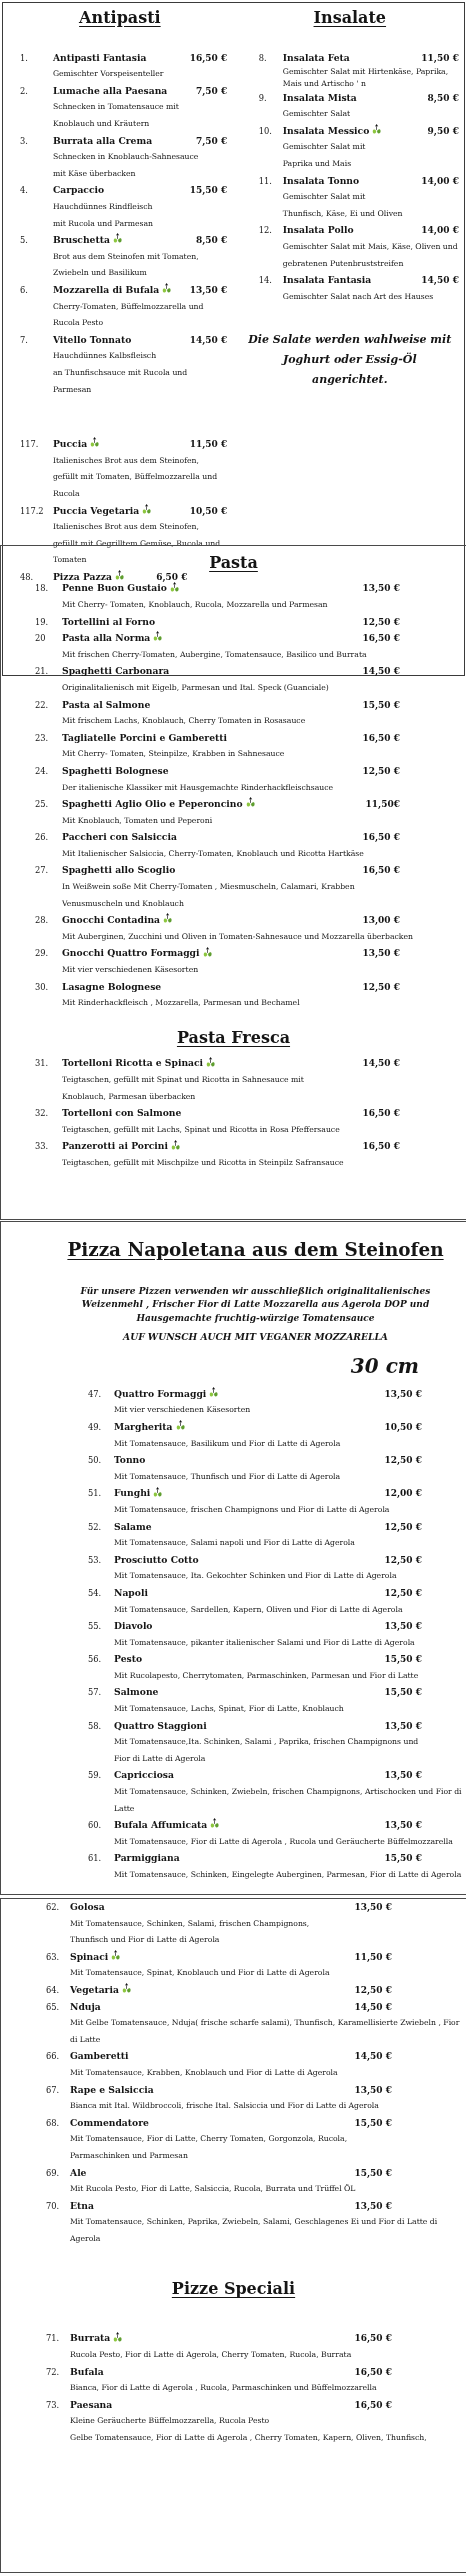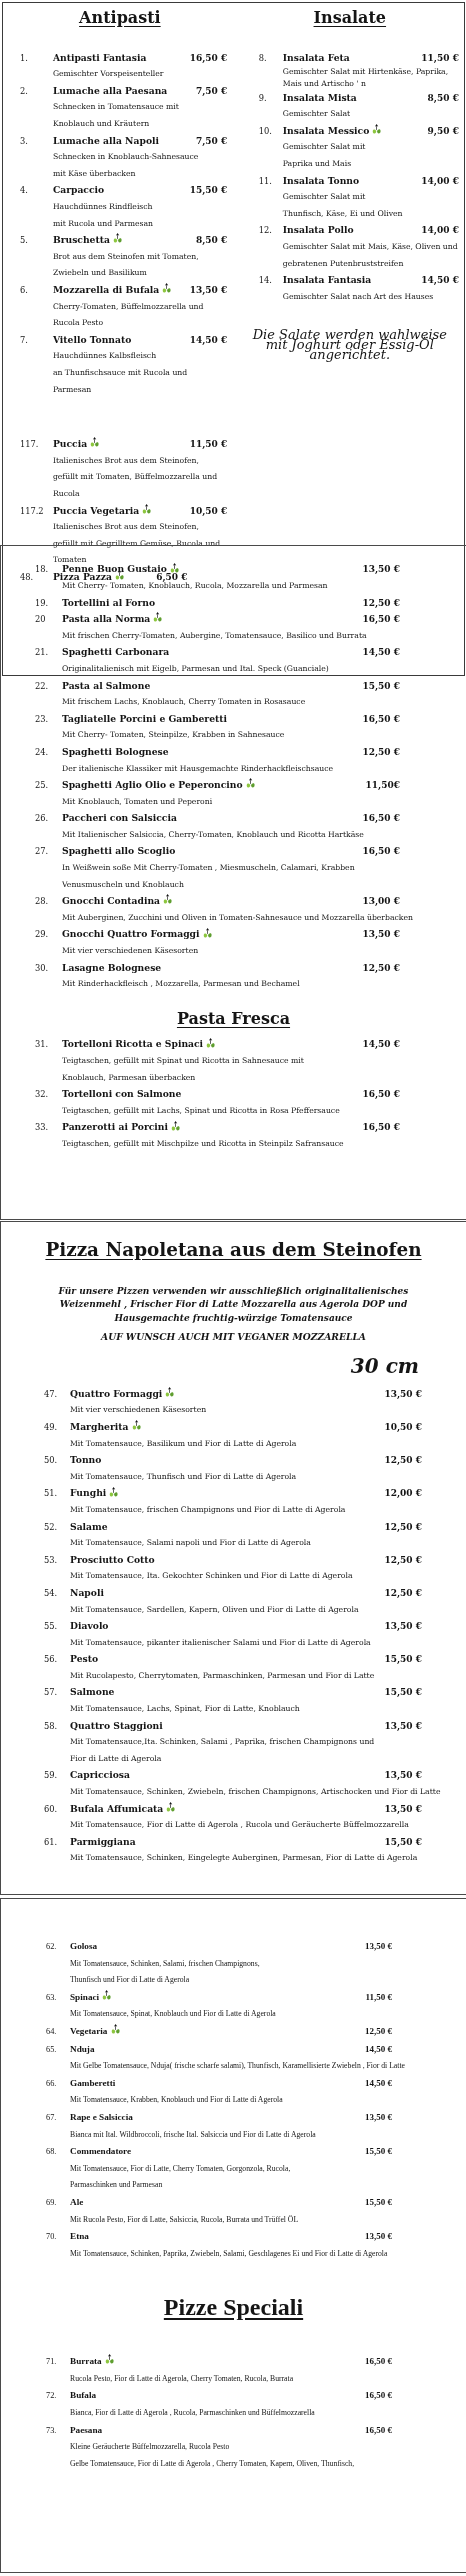--- a/index.html
+++ b/index.html
@@ -3,21 +3,21 @@
 <meta charset="utf-8">
 <style>
   html,body{margin:0;padding:0;background:#fff;}
   body{
     width:467px;height:2576px;position:relative;
     font-family:"DejaVu Serif","Liberation Serif",serif;color:#151515;
   }
   .box{position:absolute;box-sizing:border-box;background:transparent;}
   #box1{left:1.8px;top:1.8px;width:463px;height:674px;border:1.2px solid #3a3a3a;}
   #box2{left:0;top:545px;width:467px;height:675px;border:1.8px solid #4a4a4a;}
-  #box3{left:0;top:1221px;width:467px;height:674px;border:1.8px solid #4a4a4a;}
+  #box3{left:0;top:1221px;width:467px;height:674px;border:1.8px solid #4a4a4a;padding-left:44px;}
   #box4{left:0;top:1898px;width:467px;height:675px;border:1.8px solid #4a4a4a;}
 
   h2.sec{font-size:16px;font-weight:bold;text-align:center;margin:0;
     text-decoration:underline;text-underline-offset:2.5px;}
   h1.big{font-size:18.4px;font-weight:bold;text-align:center;margin:0;
     text-decoration:underline;text-underline-offset:3.1px;}
 
   .col{position:absolute;top:4.9px;}
   #colL{left:6.1px;width:222px;}
   #colR{left:233px;width:228px;}
@@ -32,47 +32,47 @@
   .desc.tight{line-height:11.7px;}
   .item.price-left .fill{flex:0 0 32px;}
 
   #colL .num{flex:0 0 44px;padding-left:11px;box-sizing:border-box;}
   #colL .item{padding-right:3.7px;}
   #colL .desc{margin-left:44px;}
   #colR .num{flex:0 0 47px;padding-left:23px;box-sizing:border-box;}
   #colR .item{padding-right:4.9px;}
   #colR .desc{margin-left:47px;}
 
-  .note{margin-top:24.5px;text-align:center;font-style:italic;font-weight:normal;
-    font-size:13px;line-height:10px;padding:0 8.6px;}
+  .note{margin-top:24.5px;text-align:center;font-style:italic;font-weight:bold;
+    font-size:11px;line-height:20px;padding:0 8.6px;}
 
   #box2{padding-top:7.4px;}
   #box2 .items{margin-top:8px;}
   #box2 .num{flex:0 0 61px;padding-left:34px;box-sizing:border-box;}
   #box2 .item{padding-right:66px;}
   #box2 .desc{margin-left:61px;}
   #box2 h2.fresca{margin-top:16px;}
   #box2 .items2{margin-top:8.6px;}
 
   #box3{padding-top:17px;}
   #box3 .intro{margin:24.5px auto 0;width:405px;text-align:center;
     font-style:italic;font-weight:bold;font-size:9px;line-height:13.5px;}
   #box3 .caps{margin:6.1px auto 0;width:405px;text-align:center;
     font-style:italic;font-weight:bold;font-size:9.2px;}
   #box3 .size{margin:12.3px 47px 7.4px 0;text-align:right;
     font-size:20px;font-style:italic;font-weight:bold;}
   #box3 .num{flex:0 0 69px;padding-left:43px;box-sizing:border-box;}
   #box3 .item{padding-right:44px;}
   #box3 .desc{margin-left:69px;}
 
-  #box4{padding-top:39px;font-family:Liberation Serif, serif;}
+  #box4{}
   #box4 .num{flex:0 0 69px;padding-left:45px;box-sizing:border-box;}
   #box4 .item{padding-right:74px;}
   #box4 .desc{margin-left:69px;}
-  #box4 h1.speciali{margin-top:32px;font-size:24px;}
+  #box4 h1.speciali{margin-top:32px;font-size:16px;}
   #box4 .items2{margin-top:32px;}
 
   .leaf{margin-left:3.1px;vertical-align:-2.5px;}
 </style>
 </head>
 <body>
 
 <div class="box" id="box1">
   <div class="col" id="colL">
     <h2 class="sec">Antipasti</h2>
@@ -87,21 +87,21 @@
         <div class="item">
           <span class="num">2.</span>
           <span class="name">Lumache alla Paesana</span>
           <span class="fill"></span>
           <span class="price">7,50 €</span>
         </div>
         <div class="desc">Schnecken in Tomatensauce mit</div>
         <div class="desc">Knoblauch und Kräutern</div>
         <div class="item">
           <span class="num">3.</span>
-          <span class="name">Lumache alla Napoli</span>
+          <span class="name">Burrata alla Crema</span>
           <span class="fill"></span>
           <span class="price">7,50 €</span>
         </div>
         <div class="desc">Schnecken in Knoblauch-Sahnesauce</div>
         <div class="desc">mit Käse überbacken</div>
         <div class="item">
           <span class="num">4.</span>
           <span class="name">Carpaccio</span>
           <span class="fill"></span>
           <span class="price">15,50 €</span>
@@ -235,20 +235,21 @@
           <span class="fill"></span>
           <span class="price">14,50 €</span>
         </div>
         <div class="desc">Gemischter Salat nach Art des Hauses</div>
       </div>
     <div class="note">Die Salate werden wahlweise mit Joghurt oder Essig-Öl angerichtet.</div>
   </div>
 </div>
 
 <div class="box" id="box2">
+  <h2 class="sec">Pasta</h2>
   <div class="items">
       <div class="item">
         <span class="num">18.</span>
         <span class="name">Penne Buon Gustaio<svg class="leaf" width="9.2" height="12.3" viewBox="0 0 15 20">
             <path d="M7.5 0 L10.2 4.2 L7.5 3.3 L4.8 4.2 Z" fill="#151515"></path>
             <rect x="7" y="3.4" width="1.1" height="6.2" fill="#151515"></rect>
             <path d="M7 11 C3.2 6.8, 0 9, 1.6 14.2 C4.4 17.2, 7 15, 7 11 Z" fill="#8dc63f"></path>
             <path d="M8.2 11 C12 6.2, 15.2 8.6, 13.6 13.8 C10.8 17, 8.2 14.8, 8.2 11 Z" fill="#5f9e2f"></path>
           </svg></span>
         <span class="fill"></span>

